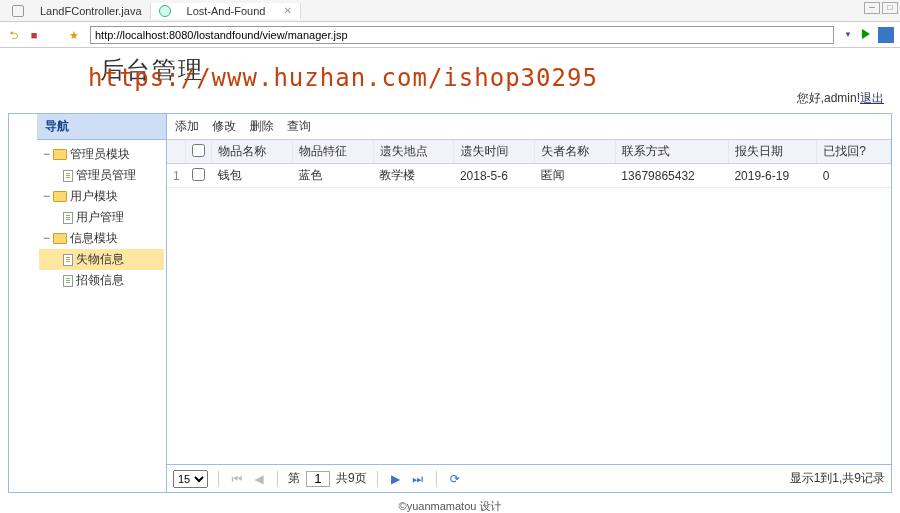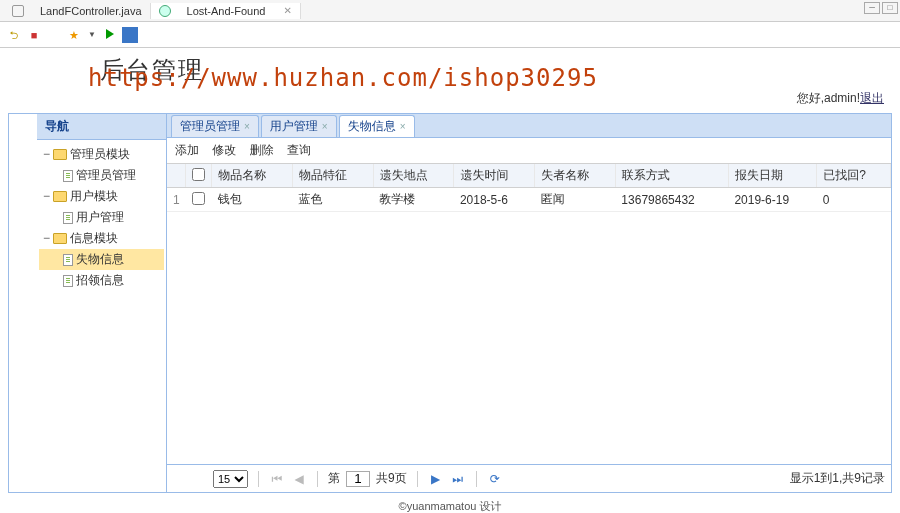--- a/index.html
+++ b/index.html
@@ -61,21 +61,21 @@
 
   .grid { flex: 1; overflow: auto; }
   .grid table { width: 100%; border-collapse: collapse; font-size: 12px; }
   .grid th { background: #f0f4fa; text-align: left; font-weight: normal; color: #333; padding: 3px 6px; border-bottom: 1px solid #d0d0d0; border-right: 1px solid #e8e8e8; }
   .grid td { padding: 3px 6px; border-bottom: 1px solid #eee; }
   .rownum { width: 18px; text-align: center; color: #888; }
   .chk { width: 20px; text-align: center; }
 
   
   .pager { height: 28px; border-top: 1px solid #99bbe8; background: #fff; display: flex; align-items: center; padding: 0 6px; font-size: 12px; gap: 6px; }
-  .pager select { height: 18px; font-size: 11px; margin-left: 40px; }
+  .pager select { height: 18px; font-size: 11px; }
   .pager .sep { width: 1px; height: 16px; background: #ccc; margin: 0 4px; }
   .pager .pbtn { width: 16px; height: 16px; text-align: center; line-height: 16px; color: #3a76c6; cursor: pointer; }
   .pager .pbtn.disabled { color: #bbb; }
   .pager input.page-no { width: 24px; height: 16px; text-align: center; border: 1px solid #aaa; }
   .pager .spacer { flex: 1; }
 
   .footer { text-align: center; font-size: 11px; color: #555; padding: 6px 0 4px; }
 </style>
 </head>
 <body>
@@ -94,20 +94,21 @@
     <span class="win-btn">─</span>
     <span class="win-btn">□</span>
   </div>
 </div>
 
 <div class="toolbar">
   <span class="tb-btn arrow-back">⮌</span>
   <span class="tb-btn red-sq">■</span>
   <span class="tb-btn"><span class="orange-sq"></span></span>
   <span class="tb-btn star-btn">★</span>
+  <input class="url-input" value="http://localhost:8080/lostandfound/view/manager.jsp" style="">
   <span class="tb-btn drop-btn">▼</span>
   <span class="tb-btn"><span class="play-tri"></span></span>
   <span class="blue-sq"></span>
 </div>
 
 <div class="app">
   <div class="watermark">https://www.huzhan.com/ishop30295</div>
   <div class="heading">后台管理</div>
   <div class="welcome">
     <span>您好,</span><span>admin</span>!<a>退出</a>
@@ -122,25 +123,20 @@
         <div class="tree-node l2"><span class="page-icon"></span><span>管理员管理</span></div>
         <div class="tree-node l1"><span class="toggle">−</span><span class="folder-icon"></span><span>用户模块</span></div>
         <div class="tree-node l2"><span class="page-icon"></span><span>用户管理</span></div>
         <div class="tree-node l1"><span class="toggle">−</span><span class="folder-icon"></span><span>信息模块</span></div>
         <div class="tree-node l2 selected"><span class="page-icon"></span><span>失物信息</span></div>
         <div class="tree-node l2"><span class="page-icon"></span><span>招领信息</span></div>
       </div>
     </div>
 
     <div class="content">
-      <div class="content-tabs">
-        <div class="ctab"><span>管理员管理</span><span class="x">×</span></div>
-        <div class="ctab"><span>用户管理</span><span class="x">×</span></div>
-        <div class="ctab active"><span>失物信息</span><span class="x">×</span></div>
-      </div>
 
       <div class="actions">
         <span>添加</span>
         <span>修改</span>
         <span>删除</span>
         <span>查询</span>
       </div>
 
       <div class="grid">
         <table>

